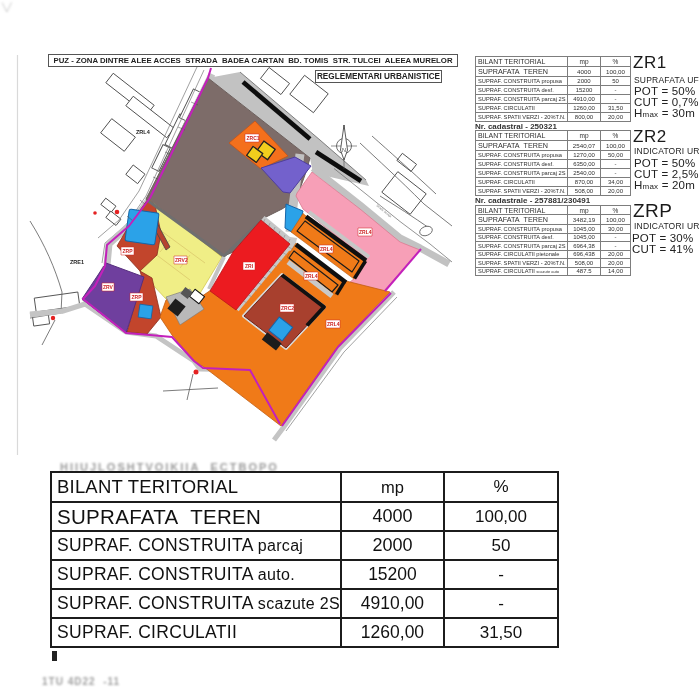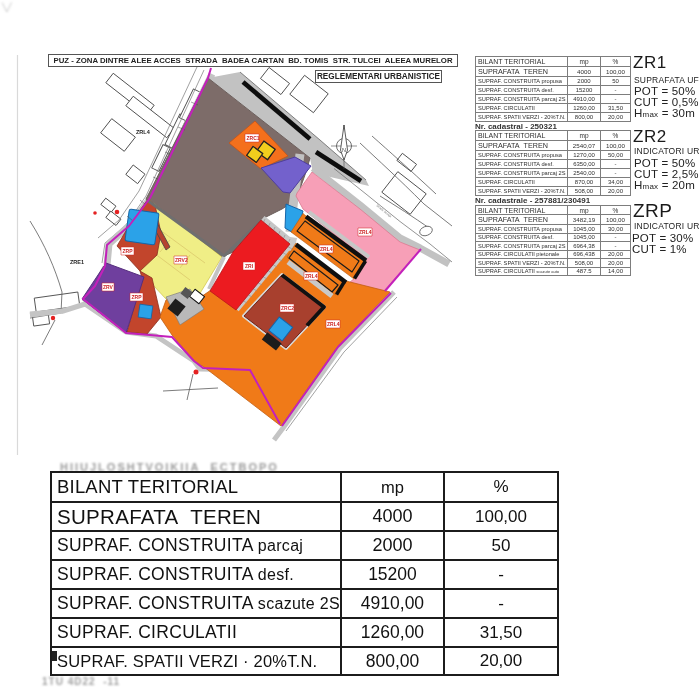--- a/index.html
+++ b/index.html
@@ -340,31 +340,31 @@
         <td style="font-size:5.7px;">SUPRAF. CIRCULATII <span style="font-size:4px;">scazute auto</span></td>
         <td class="num" style="font-size:6px;">487.5</td>
         <td class="num" style="font-size:6px;">14,00</td>
       </tr>
 </tbody>
   </table>
 
 <div class="zr" style="left:633px;top:53px;">ZR1</div>
 <div class="ind" style="left:634px;top:75px;">SUPRAFATA UF</div>
 <div class="pot" style="left:634px;top:85px;">POT = 50%</div>
-<div class="pot" style="left:634px;top:96px;">CUT = 0,5%</div>
+<div class="pot" style="left:634px;top:96px;">CUT = 0,7%</div>
 <div class="pot" style="left:634px;top:107px;">H<span style="font-size:8px;">max</span> = 30m</div>
 <div class="zr" style="left:633px;top:127px;">ZR2</div>
 <div class="ind" style="left:634px;top:146px;">INDICATORI UR</div>
 <div class="pot" style="left:634px;top:157px;">POT = 50%</div>
 <div class="pot" style="left:634px;top:168px;">CUT = 2,5%</div>
 <div class="pot" style="left:634px;top:179px;">H<span style="font-size:8px;">max</span> = 20m</div>
 <div class="zr" style="left:633px;top:200px;font-size:19px;">ZRP</div>
 <div class="ind" style="left:634px;top:221px;">INDICATORI UR</div>
 <div class="pot" style="left:632px;top:232px;">POT = 30%</div>
-<div class="pot" style="left:632px;top:243px;">CUT = 1%</div>
+<div class="pot" style="left:632px;top:243px;">CUT = 41%</div>
 
 <table class="bt">
 <colgroup>
       <col style="width:286px">
       <col style="width:103px">
       <col style="width:114px">
     </colgroup>
 <tbody>
       <tr style="height:30px">
         <td style="font-size:18.5px;letter-spacing:0.2px;">BILANT TERITORIAL</td>
@@ -375,35 +375,30 @@
         <td style="font-size:20.5px;letter-spacing:0.3px;">SUPRAFATA&nbsp; TEREN</td>
         <td class="num" style="font-size:18px;">4000</td>
         <td class="num" style="font-size:17px;">100,00</td>
       </tr>
 <tr style="height:29px">
         <td style="font-size:17.5px;letter-spacing:0.3px;">SUPRAF. CONSTRUITA <span style="font-size:16px;">parcaj</span></td>
         <td class="num" style="font-size:18px;">2000</td>
         <td class="num" style="font-size:17px;">50</td>
       </tr>
 <tr style="height:29px">
-        <td style="font-size:17.5px;letter-spacing:0.3px;">SUPRAF. CONSTRUITA <span style="font-size:16px;">desf.</span></td>
+        <td style="font-size:17.5px;letter-spacing:0.3px;">SUPRAF. CONSTRUITA <span style="font-size:16px;">auto.</span></td>
         <td class="num" style="font-size:17.5px;">15200</td>
         <td class="num" style="font-size:17px;">-</td>
       </tr>
 <tr style="height:29px">
         <td style="font-size:17.5px;letter-spacing:0.3px;">SUPRAF. CONSTRUITA <span style="font-size:16px;">scazute 2S</span></td>
         <td class="num" style="font-size:17.5px;">4910,00</td>
         <td class="num" style="font-size:17px;">-</td>
       </tr>
 <tr style="height:29px">
         <td style="font-size:17.5px;letter-spacing:0.3px;">SUPRAF. CIRCULATII</td>
         <td class="num" style="font-size:17.5px;">1260,00</td>
         <td class="num" style="font-size:17px;">31,50</td>
       </tr>
-<tr style="height:28px">
-        <td style="font-size:16.5px;letter-spacing:0.2px;">SUPRAF. SPATII VERZI · 20%T.N.</td>
-        <td class="num" style="font-size:17.5px;">800,00</td>
-        <td class="num" style="font-size:17px;">20,00</td>
-      </tr>
 </tbody>
   </table>
 <div class="abs" style="left:52px;top:651px;width:5px;height:10px;background:#222;"></div>
 <div class="abs" style="left:2px;top:3px;width:16px;height:8px;color:#b9b9b9;font-size:8px;filter:blur(1px);">╲╱</div>
 
 </body></html>

